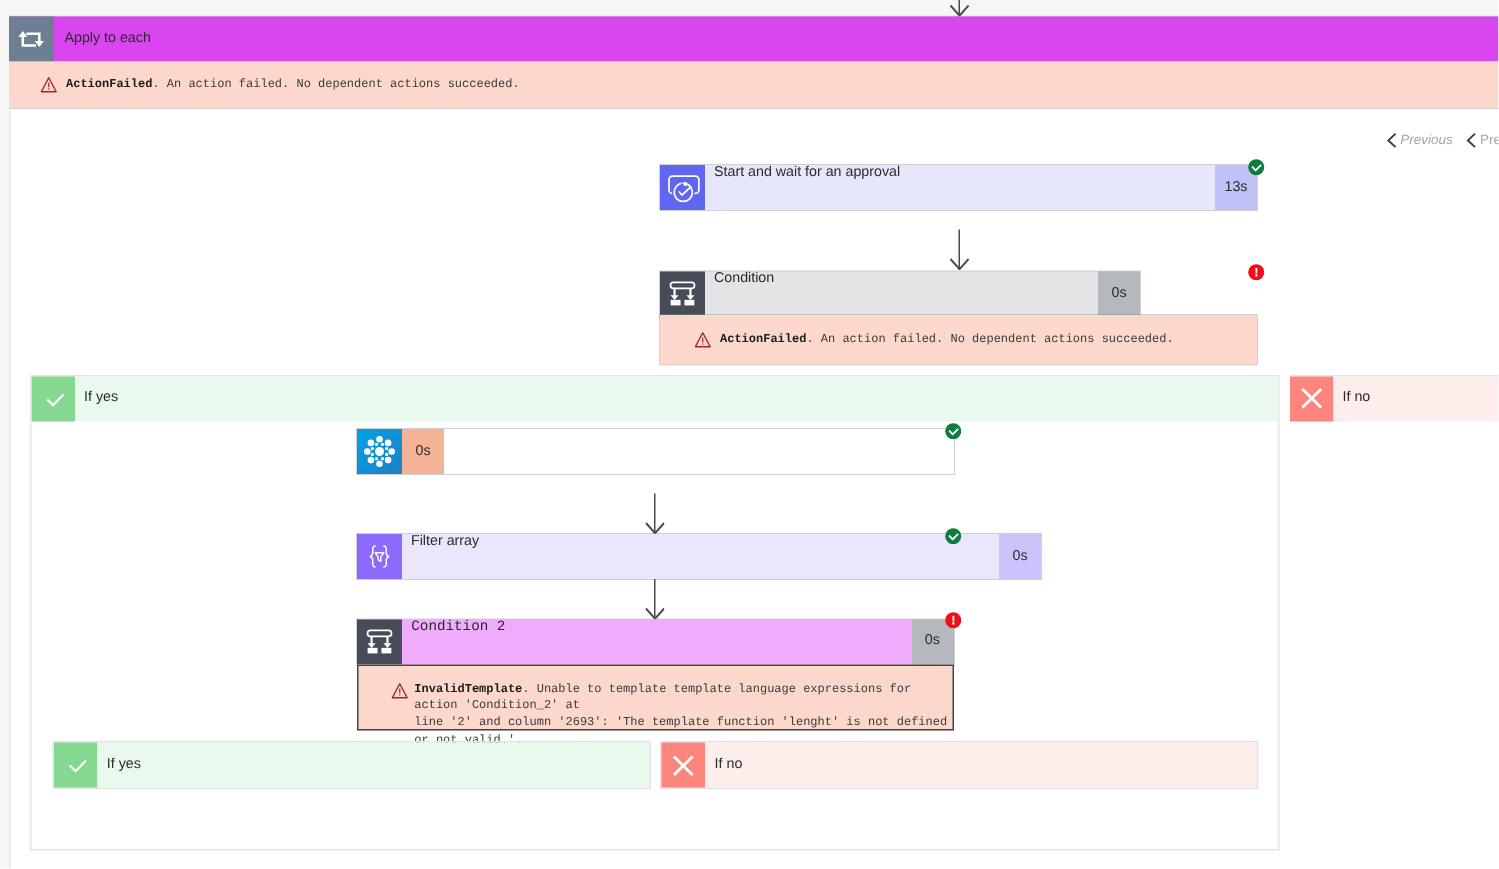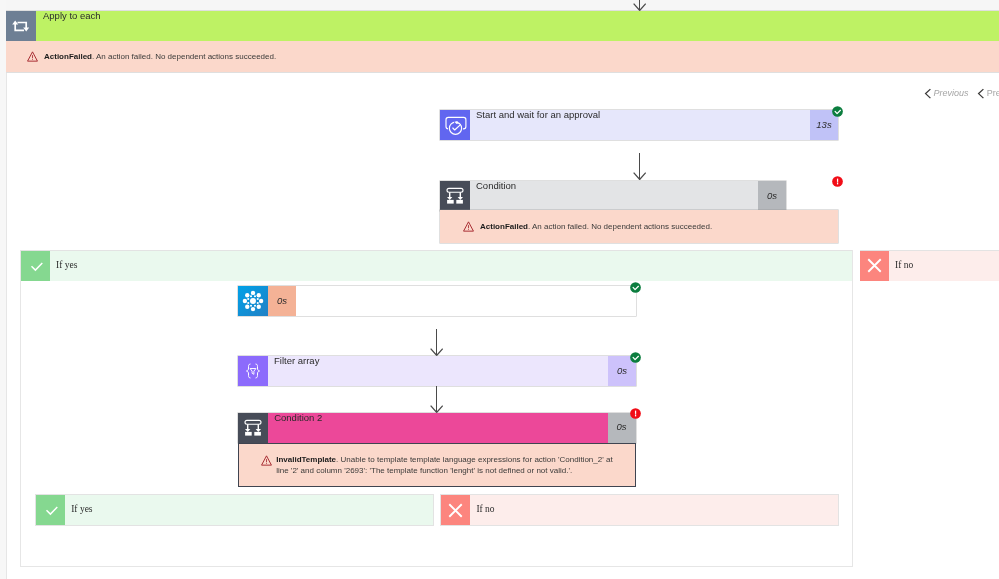--- a/index.html
+++ b/index.html
@@ -7,46 +7,46 @@
        font-family:"Liberation Sans",sans-serif;overflow:hidden;position:relative;}
   .page{position:absolute;left:0;top:0;width:999px;height:579px;background:#ffffff;}
 
   .topstrip{position:absolute;left:0;top:0;width:999px;height:10px;background:#f6f6f6;}
 
   .arrow{position:absolute;}
   .arrow .shaft{position:absolute;left:0;top:0;width:1.3px;background:#4a4a4a;}
   .arrow svg{position:absolute;left:-6.1px;bottom:0;display:block;}
 
   .loopcard{position:absolute;left:6px;top:11px;width:993px;box-shadow:0 0 0 0.6px rgba(140,140,140,0.45);}
-  .loophdr{height:30px;background:#bef264;display:flex;}
+  .loophdr{height:30px;background:#d946ef;display:flex;align-items:center;}
   .loophdr .ic{width:30px;height:30px;background:#6e7f94;display:flex;align-items:center;justify-content:center;flex:0 0 30px;}
   .loophdr .tt{font-size:9.5px;color:#2b2b2b;padding-left:7px;position:relative;top:-1px;}
 
   .errband{background:#fbd8cb;position:relative;}
   .errband.abs{position:absolute;box-shadow:0 0 0 0.6px rgba(140,140,140,0.45);}
   .werr{position:absolute;display:block;}
-  .errtxt{position:absolute;font-size:8px;color:#3b3a39;line-height:11.3px;}
+  .errtxt{position:absolute;font-size:8px;color:#3b3a39;line-height:11.3px;font-family:Liberation Mono, monospace;}
   .errtxt b{font-weight:700;color:#1b1b1b;}
 
   .leftstrip{position:absolute;left:0;top:0;width:6px;height:579px;background:#f7f7f7;}
   .looprail{position:absolute;left:6px;top:73px;width:1px;height:506px;background:#e6e6e6;}
 
   .pager{position:absolute;font-size:9px;color:#a6a6a6;white-space:nowrap;}
   .pager svg{position:absolute;display:block;}
 
   .card{position:absolute;display:flex;align-items:stretch;height:30px;box-shadow:0 0 0 0.6px rgba(140,140,140,0.45);}
   .card .ic{width:30px;height:30px;flex:0 0 30px;display:flex;align-items:center;justify-content:center;}
   .card .body{flex:1 1 auto;display:flex;}
   .card .tt{font-size:9.5px;color:#2b2b2b;padding-left:6px;position:relative;top:-1px;}
   .card .dur{flex:0 0 29px;display:flex;align-items:center;justify-content:center;font-size:9.5px;color:#2b2b2b;}
-  .card .dur{position:relative;font-style:italic;}
+  .card .dur{position:relative;}
   .card .dur>span{position:relative;top:-1px;}
   .badge{position:absolute;width:11px;height:11px;}
 
-  .branch{position:absolute;display:flex;align-items:stretch;height:30px;border-top:1px solid #e3e3e3;box-sizing:content-box;font-family:Liberation Serif, serif;}
+  .branch{position:absolute;display:flex;align-items:stretch;height:30px;border-top:1px solid #e3e3e3;box-sizing:content-box;}
   .branch.bord{border:1px solid #e3e3e3;}
   .branch .ic{width:29px;flex:0 0 29px;display:flex;align-items:center;justify-content:center;}
   .branch .tt{flex:1 1 auto;display:flex;align-items:center;font-size:9.5px;color:#2b2b2b;padding-left:6px;}
   .branch .tt span{position:relative;top:-1px;}
 
   .panel{position:absolute;border:1px solid #e6e6e6;background:#fff;box-sizing:border-box;}
 </style>
 </head>
 <body>
 
@@ -134,21 +134,21 @@
     <path d="M3.1 5.4 L5.1 7.6 L8.4 4.3" fill="none" stroke="#ffffff" stroke-width="1.25" stroke-linecap="round" stroke-linejoin="round"></path>
   </svg>
 
   <div class="arrow" style="left:638.8px;top:153px;height:27px;">
     <div class="shaft" style="height:27px;"></div>
     <svg width="13.4" height="8" viewBox="0 0 13.4 8">
         <path d="M0.65 0.65 L6.7 7.45 L12.75 0.65" fill="none" stroke="#4a4a4a" stroke-width="1.3"></path>
       </svg>
   </div>
 
-  <div class="card" style="left:440px;top:181px;width:346px;">
+  <div class="card" style="left:440px;top:181px;width:320px;">
     <div class="ic" style="background:#474c58;">
       <svg width="26" height="26" viewBox="0 0 26 26">
         <rect x="5.0" y="5.3" width="16.0" height="3.9" rx="1.95" fill="none" stroke="#ffffff" stroke-width="1.15"></rect>
         <path d="M7.7 9.2 V14.2 M18.3 9.2 V14.2" fill="none" stroke="#ffffff" stroke-width="1.45"></path>
         <path d="M5.0 13.9 L7.7 17.0 L10.4 13.9 Z" fill="#ffffff"></path>
         <path d="M15.6 13.9 L18.3 17.0 L21.0 13.9 Z" fill="#ffffff"></path>
         <rect x="5.1" y="16.9" width="6.6" height="3.7" fill="#ffffff"></rect>
         <rect x="14.3" y="16.9" width="6.6" height="3.7" fill="#ffffff"></rect>
       </svg>
     </div>
@@ -228,21 +228,21 @@
     <path d="M3.1 5.4 L5.1 7.6 L8.4 4.3" fill="none" stroke="#ffffff" stroke-width="1.25" stroke-linecap="round" stroke-linejoin="round"></path>
   </svg>
 
   <div class="arrow" style="left:436.2px;top:329px;height:27px;">
     <div class="shaft" style="height:27px;"></div>
     <svg width="13.4" height="8" viewBox="0 0 13.4 8">
         <path d="M0.65 0.65 L6.7 7.45 L12.75 0.65" fill="none" stroke="#4a4a4a" stroke-width="1.3"></path>
       </svg>
   </div>
 
-  <div class="card" style="left:238px;top:356px;width:398px;">
+  <div class="card" style="left:238px;top:356px;width:456px;">
     <div class="ic" style="background:#8c6bfc;">
       <svg width="28" height="28" viewBox="0 0 28 28">
         <path d="M11.1 7.0 c-1.9 0 -1.6 2.3 -1.6 4.0 c0 1.7 -0.5 2.8 -2.0 3.0 c1.5 0.2 2.0 1.3 2.0 3.0 c0 1.7 -0.3 4.0 1.6 4.0" fill="none" stroke="#ffffff" stroke-width="1.0" stroke-linecap="round"></path>
         <path d="M16.9 7.0 c1.9 0 1.6 2.3 1.6 4.0 c0 1.7 0.5 2.8 2.0 3.0 c-1.5 0.2 -2.0 1.3 -2.0 3.0 c0 1.7 0.3 4.0 -1.6 4.0" fill="none" stroke="#ffffff" stroke-width="1.0" stroke-linecap="round"></path>
         <path d="M11.1 11.5 H16.9 L14.9 14.2 V17.3 L13.1 16.3 V14.2 Z" fill="none" stroke="#ffffff" stroke-width="0.92" stroke-linejoin="round"></path>
       </svg>
     </div>
     <div class="body" style="background:#ece6fd;">
       <div class="tt">Filter array</div>
     </div>
@@ -266,21 +266,21 @@
     <div class="ic" style="background:#474c58;">
       <svg width="26" height="26" viewBox="0 0 26 26">
         <rect x="5.0" y="5.3" width="16.0" height="3.9" rx="1.95" fill="none" stroke="#ffffff" stroke-width="1.15"></rect>
         <path d="M7.7 9.2 V14.2 M18.3 9.2 V14.2" fill="none" stroke="#ffffff" stroke-width="1.45"></path>
         <path d="M5.0 13.9 L7.7 17.0 L10.4 13.9 Z" fill="#ffffff"></path>
         <path d="M15.6 13.9 L18.3 17.0 L21.0 13.9 Z" fill="#ffffff"></path>
         <rect x="5.1" y="16.9" width="6.6" height="3.7" fill="#ffffff"></rect>
         <rect x="14.3" y="16.9" width="6.6" height="3.7" fill="#ffffff"></rect>
       </svg>
     </div>
-    <div class="body" style="background:#ec4899;">
+    <div class="body" style="background:#f0abfc;font-family:Liberation Mono, monospace;">
       <div class="tt">Condition 2</div>
     </div>
     <div class="dur" style="background:#b5b8bc;flex:0 0 28px;">
         <span>0s</span>
       </div>
   </div>
   <svg class="badge" style="left:629.5px;top:408.3px;" width="11" height="11" viewBox="0 0 11 11">
     <circle cx="5.5" cy="5.5" r="5.35" fill="#f10d17"></circle>
     <rect x="4.95" y="2.6" width="1.25" height="3.3" fill="#ffffff"></rect>
     <rect x="4.95" y="6.4" width="1.25" height="2.0" fill="#ffffff"></rect>

